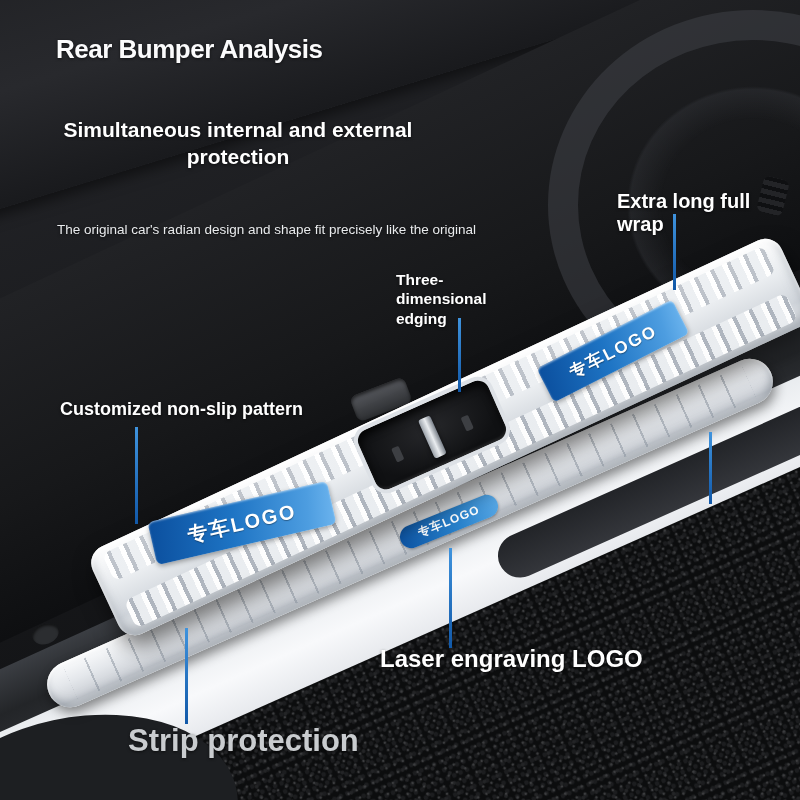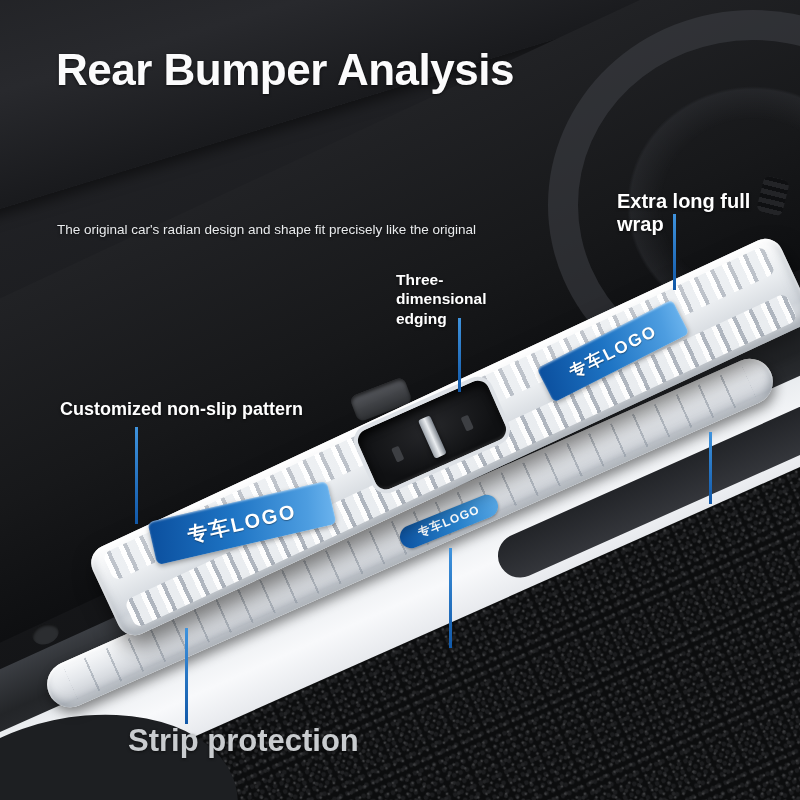--- a/index.html
+++ b/index.html
@@ -89,21 +89,21 @@
   #badge-left{left:150px;top:501px;width:184px;height:44px;transform:rotate(-13deg);
     border-radius:6px;font-size:20px;letter-spacing:2px;}
   #badge-right{left:537px;top:332px;width:152px;height:38px;transform:rotate(-27deg);
     border-radius:5px;font-size:17px;letter-spacing:2px;}
 
   
   .leader{position:absolute;width:3px;z-index:40;
     background:linear-gradient(180deg,#3f93dd,#1158a8);}
   .callout,.heading{position:absolute;color:#fff;z-index:50;
     text-shadow:0 1px 3px rgba(0,0,0,.6);}
-  #title{left:56px;top:45px;font-size:44px;font-weight:bold;letter-spacing:-.5px;color:#fbfbfc;}
+  #title{left:56px;top:34px;font-size:26px;font-weight:bold;letter-spacing:-.5px;color:#fbfbfc;}
   #subtitle{left:42px;top:116px;width:392px;font-size:21px;font-weight:bold;
     text-align:center;line-height:1.3;}
   #description{left:57px;top:202px;font-size:13.5px;font-weight:normal;color:#e9ebed;margin-top:20px;}
   #co-extra{left:617px;top:190px;font-size:20px;font-weight:bold;}
   #co-three{left:396px;top:270px;width:136px;font-size:15.5px;font-weight:bold;
     line-height:1.25;}
   #co-custom{left:60px;top:399px;font-size:18px;font-weight:bold;}
   #co-original{left:653px;top:503px;font-size:17px;font-weight:bold;}
   #co-laser{left:380px;top:645px;font-size:24px;font-weight:bold;}
   #co-strip{left:128px;top:723px;font-size:31px;font-weight:bold;color:#c9cccf;}
@@ -145,19 +145,21 @@
   <div class="band plate-badge" id="badge-right">专车LOGO</div>
 
   <div class="leader" id="ln-extra"></div>
   <div class="leader" id="ln-three"></div>
   <div class="leader" id="ln-custom"></div>
   <div class="leader" id="ln-original"></div>
   <div class="leader" id="ln-laser"></div>
   <div class="leader" id="ln-strip"></div>
 
   <div class="heading" id="title">Rear Bumper Analysis</div>
+  <div class="heading" id="subtitle">Simultaneous internal and external protection</div>
   <div class="heading" id="description">The original car's radian design and shape fit precisely like the original</div>
 
   <div class="callout" id="co-extra">Extra long full wrap</div>
   <div class="callout" id="co-three">Three-dimensional edging</div>
   <div class="callout" id="co-custom">Customized non-slip pattern</div>
+  <div class="callout" id="co-laser">Laser engraving LOGO</div>
   <div class="callout" id="co-strip">Strip protection</div>
 </div>
 
 </body></html>

